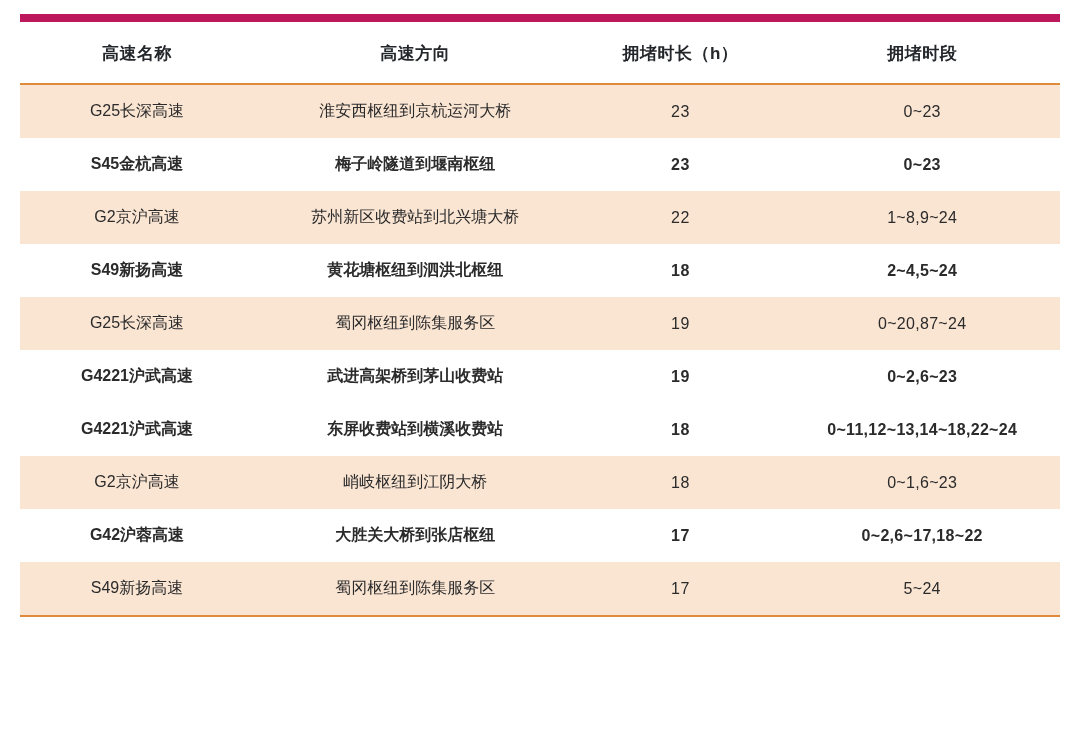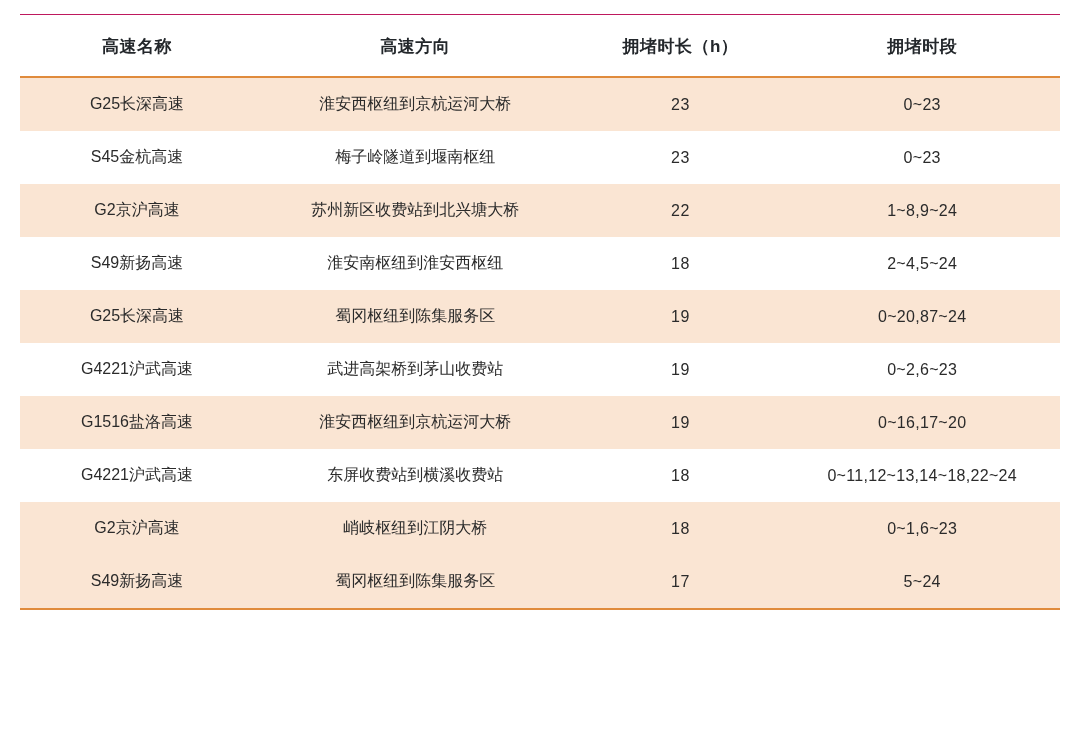--- a/index.html
+++ b/index.html
@@ -25,38 +25,39 @@
     border-collapse: collapse;
     table-layout: fixed;
   }
   table.congestion-table thead th {
     font-size: 17px;
     font-weight: bold;
     color: #23272b;
     padding: 20px 4px 18px 4px;
     text-align: center;
     background: #ffffff;
-    border-top: 1px solid #be185d;
+    border-top: 8px solid #be185d;
     border-bottom: 2px solid #e08b3c;
     letter-spacing: 0.5px;
   }
   table.congestion-table tbody td {
     font-size: 16px;
     color: #2b2b2b;
     text-align: center;
     padding: 16px 4px;
     white-space: nowrap;
     overflow: hidden;
     text-overflow: ellipsis;
   }
   table.congestion-table tbody tr.row-shaded td {
     background: #fae5d3;
   }
   table.congestion-table tbody tr.row-plain td {
     background: #ffffff;
+    font-weight: bold;
   }
   table.congestion-table tbody tr:last-child td {
     border-bottom: 2px solid #e08b3c;
   }
   col.col-name { width: 22.5%; }
   col.col-direction { width: 31%; }
   col.col-duration { width: 20%; }
   col.col-period { width: 26.5%; }
   .cell-duration { letter-spacing: 0.5px; }
   .cell-period { letter-spacing: 0.3px; font-size: 15px; }
@@ -94,54 +95,54 @@
         <td class="cell-period">0~23</td>
       </tr>
       <tr class="row-shaded">
         <td class="cell-name">G2京沪高速</td>
         <td class="cell-direction">苏州新区收费站到北兴塘大桥</td>
         <td class="cell-duration">22</td>
         <td class="cell-period">1~8,9~24</td>
       </tr>
       <tr class="row-plain">
         <td class="cell-name">S49新扬高速</td>
-        <td class="cell-direction">淮安南枢纽到淮安西枢纽</td>
+        <td class="cell-direction">黄花塘枢纽到泗洪北枢纽</td>
         <td class="cell-duration">18</td>
         <td class="cell-period">2~4,5~24</td>
       </tr>
       <tr class="row-shaded">
         <td class="cell-name">G25长深高速</td>
         <td class="cell-direction">蜀冈枢纽到陈集服务区</td>
         <td class="cell-duration">19</td>
         <td class="cell-period">0~20,87~24</td>
       </tr>
       <tr class="row-plain">
         <td class="cell-name">G4221沪武高速</td>
         <td class="cell-direction">武进高架桥到茅山收费站</td>
         <td class="cell-duration">19</td>
         <td class="cell-period">0~2,6~23</td>
       </tr>
-      <tr class="row-shaded">
-        <td class="cell-name">G1516盐洛高速</td>
-        <td class="cell-direction">淮安西枢纽到京杭运河大桥</td>
-        <td class="cell-duration">19</td>
-        <td class="cell-period">0~16,17~20</td>
-      </tr>
       <tr class="row-plain">
         <td class="cell-name">G4221沪武高速</td>
         <td class="cell-direction">东屏收费站到横溪收费站</td>
         <td class="cell-duration">18</td>
         <td class="cell-period">0~11,12~13,14~18,22~24</td>
       </tr>
       <tr class="row-shaded">
         <td class="cell-name">G2京沪高速</td>
         <td class="cell-direction">峭岐枢纽到江阴大桥</td>
         <td class="cell-duration">18</td>
         <td class="cell-period">0~1,6~23</td>
       </tr>
+      <tr class="row-plain">
+        <td class="cell-name">G42沪蓉高速</td>
+        <td class="cell-direction">大胜关大桥到张店枢纽</td>
+        <td class="cell-duration">17</td>
+        <td class="cell-period">0~2,6~17,18~22</td>
+      </tr>
       <tr class="row-shaded">
         <td class="cell-name">S49新扬高速</td>
         <td class="cell-direction">蜀冈枢纽到陈集服务区</td>
         <td class="cell-duration">17</td>
         <td class="cell-period">5~24</td>
       </tr>
     </tbody>
   </table>
 </div>
 

